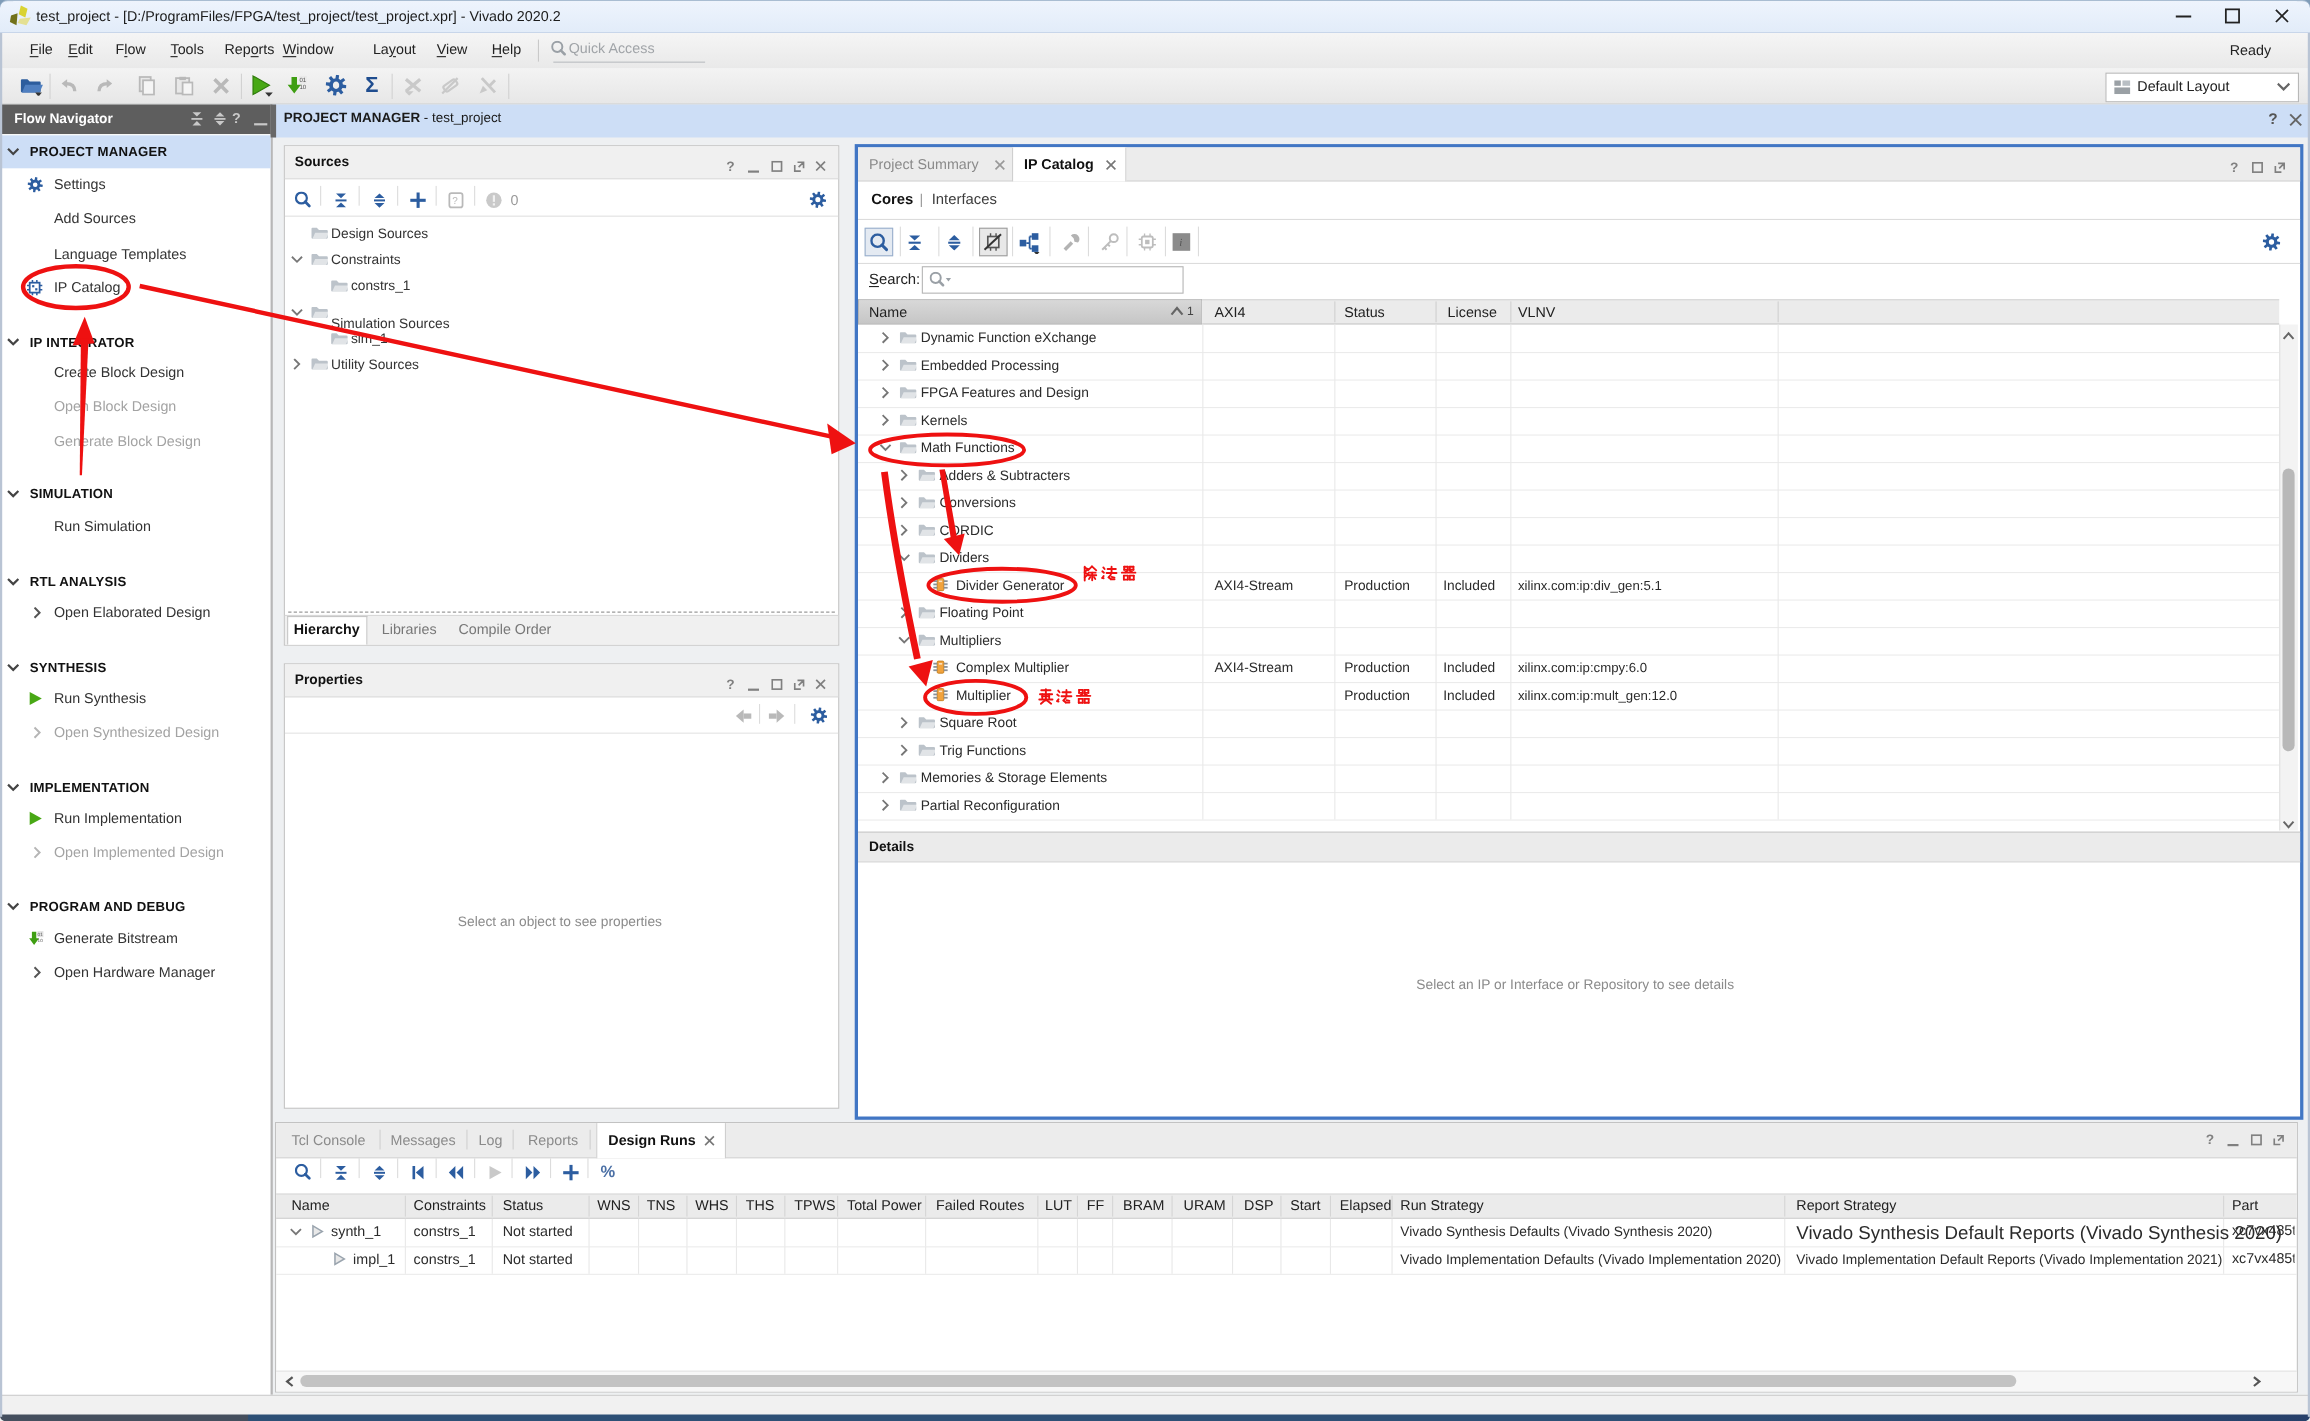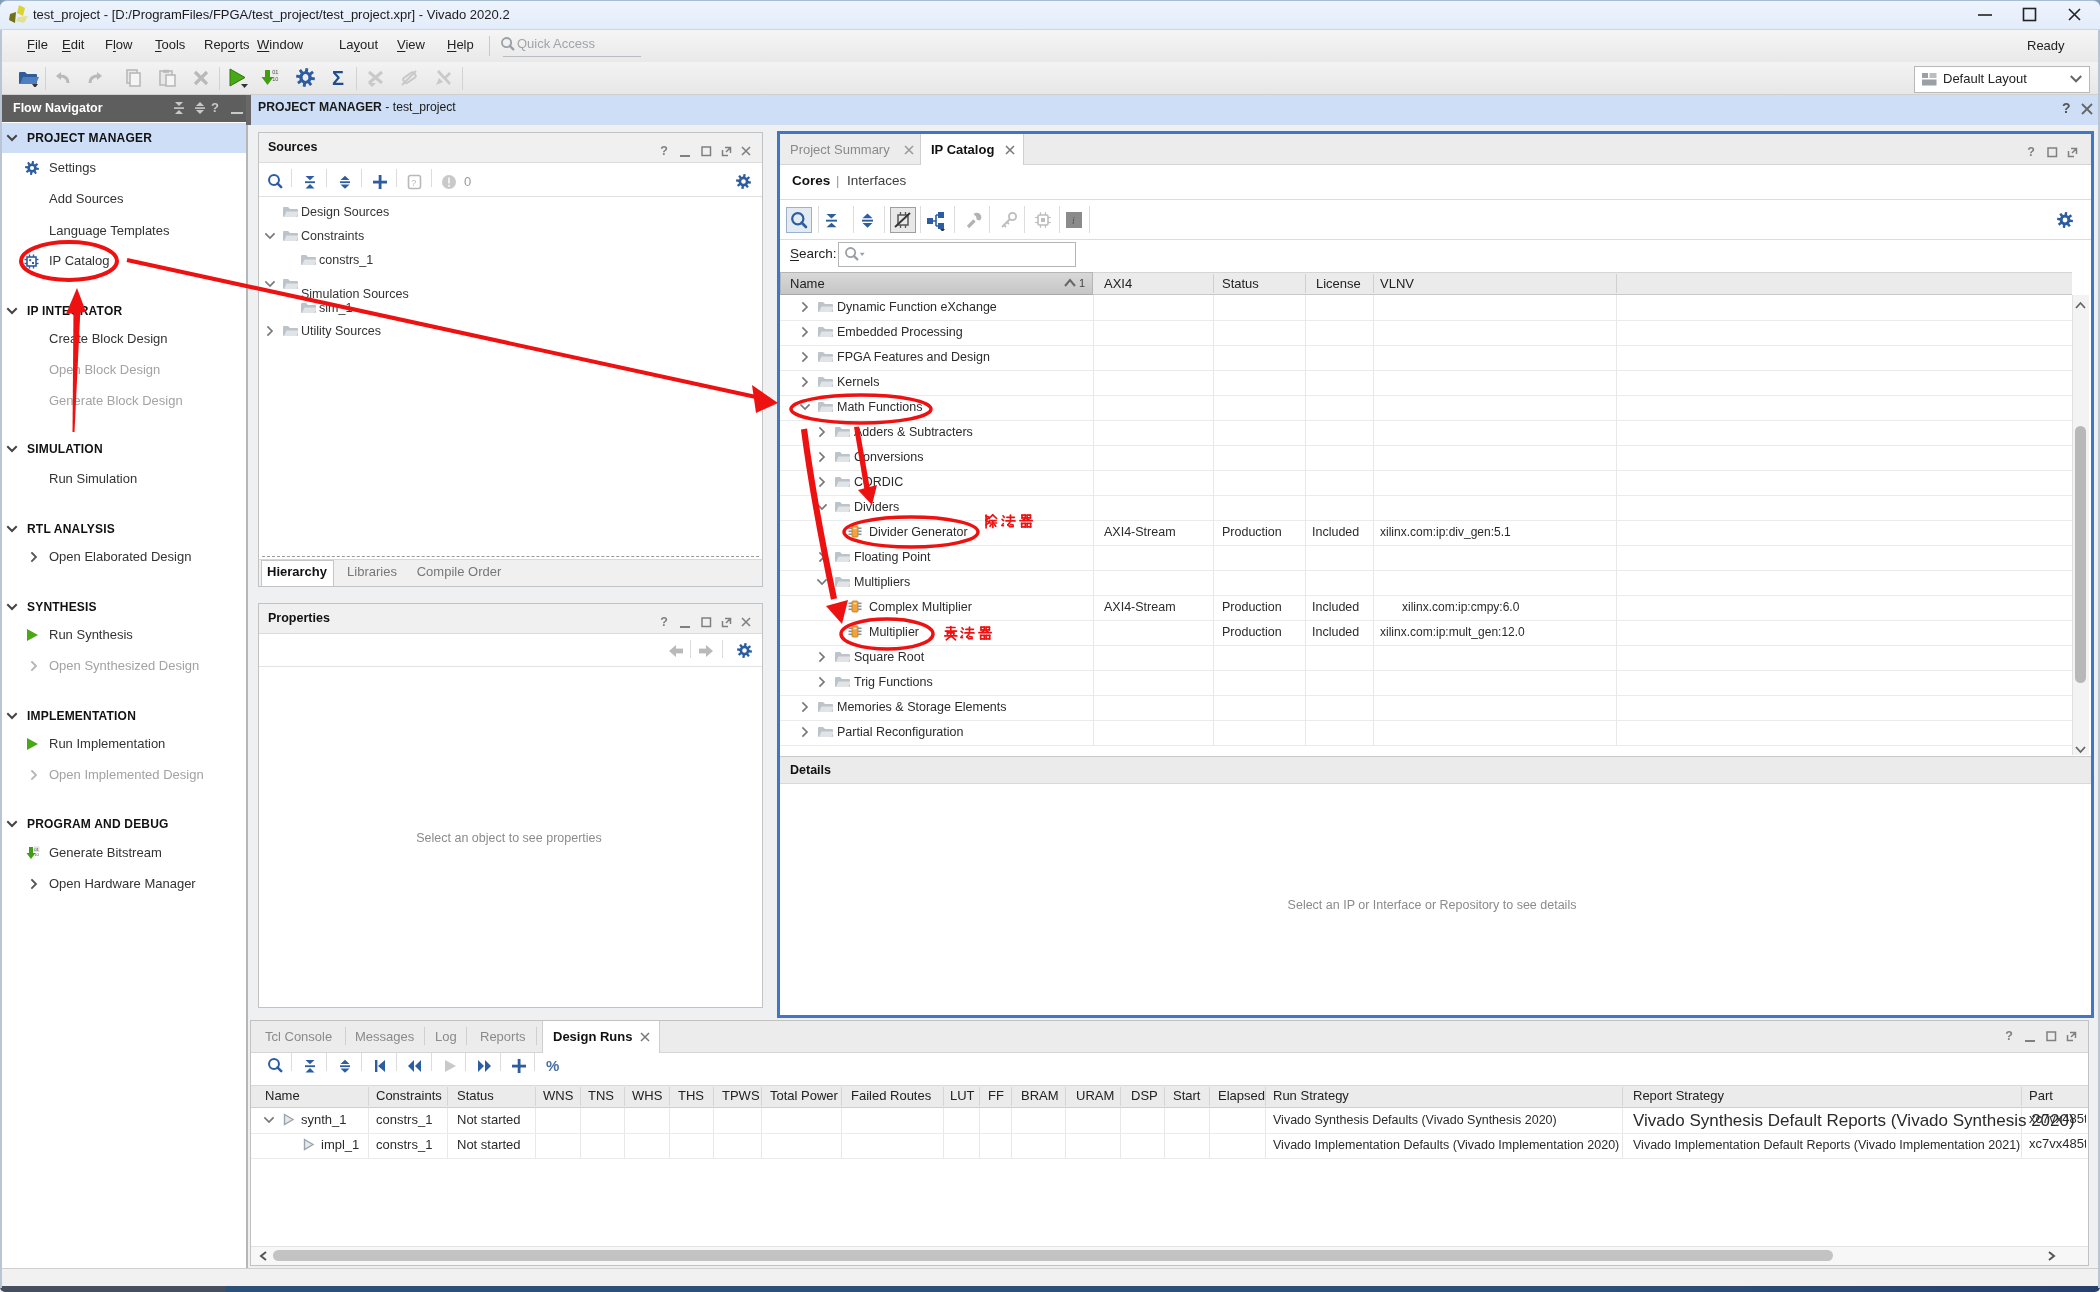--- a/index.html
+++ b/index.html
@@ -583,21 +583,21 @@
     <rect x="0.5" y="5.5" width="3.5" height="1.6" fill="#8a9097"></rect>
     <rect x="10" y="5.5" width="3.5" height="1.6" fill="#8a9097"></rect>
     <rect x="0.5" y="8.5" width="3.5" height="1.6" fill="#8a9097"></rect>
     <rect x="10" y="8.5" width="3.5" height="1.6" fill="#8a9097"></rect>
     <rect x="5.5" y="2.8" width="3" height="1.4" fill="#fff" opacity="0.7"></rect>
   </svg>
 <div class="t" style="left:869px;top:598px;font-size:12.5px;color:#2b2b2b;line-height:19px;">Complex Multiplier</div>
 <div class="t" style="left:1104px;top:598px;font-size:12.5px;color:#2b2b2b;line-height:19px;">AXI4-Stream</div>
 <div class="t" style="left:1222px;top:598px;font-size:12.5px;color:#2b2b2b;line-height:19px;">Production</div>
 <div class="t" style="left:1312px;top:598px;font-size:12.5px;color:#2b2b2b;line-height:19px;">Included</div>
-<div class="t" style="left:1380px;top:598px;font-size:12px;color:#2b2b2b;line-height:18px;margin-left:22px;">xilinx.com:ip:cmpy:6.0</div>
+<div class="t" style="left:1380px;top:598px;font-size:12px;color:#2b2b2b;line-height:18px;">xilinx.com:ip:cmpy:6.0</div>
 <div class="a" style="left:780px;top:645px;width:1292px;height:1px;background:#ebebeb;"></div>
 <svg class="a" style="left:848px;top:625px;" width="14" height="13" viewBox="0 0 14 13">
     <rect x="4" y="1" width="6" height="11" rx="1" fill="#f2a33c" stroke="#c07b1a" stroke-width="0.8"></rect>
     <rect x="0.5" y="2.5" width="3.5" height="1.6" fill="#8a9097"></rect>
     <rect x="10" y="2.5" width="3.5" height="1.6" fill="#8a9097"></rect>
     <rect x="0.5" y="5.5" width="3.5" height="1.6" fill="#8a9097"></rect>
     <rect x="10" y="5.5" width="3.5" height="1.6" fill="#8a9097"></rect>
     <rect x="0.5" y="8.5" width="3.5" height="1.6" fill="#8a9097"></rect>
     <rect x="10" y="8.5" width="3.5" height="1.6" fill="#8a9097"></rect>
     <rect x="5.5" y="2.8" width="3" height="1.4" fill="#fff" opacity="0.7"></rect>
@@ -650,21 +650,21 @@
 <div class="a" style="left:2072px;top:295px;width:17px;height:460px;background:#f3f3f3;border-left:1px solid #e0e0e0;"></div>
 <svg class="a" style="left:2074px;top:300px;" width="13" height="10" viewBox="0 0 13 10">
     <path d="M2,8 L6.5,3 L11,8" fill="none" stroke="#666" stroke-width="1.8"></path>
   </svg>
 <svg class="a" style="left:2074px;top:745px;" width="13" height="10" viewBox="0 0 13 10">
     <path d="M2,2 L6.5,7 L11,2" fill="none" stroke="#666" stroke-width="1.8"></path>
   </svg>
 <div class="a" style="left:2075px;top:426px;width:11px;height:257px;background:#b8b8b8;border-radius:6px;"></div>
 <div class="a" style="left:780px;top:756px;width:1311px;height:28px;background:#ebebeb;border-top:1px solid #c9c9c9;border-bottom:1px solid #d9d9d9;"></div>
 <div class="t" style="left:790px;top:761px;font-size:12.5px;color:#111;font-weight:bold;line-height:19px;">Details</div>
-<div class="t" style="left:1432px;top:886px;font-size:12.5px;color:#8b8b8b;line-height:19px;transform:translateX(-50%);margin-top:10px;">Select an IP or Interface or Repository to see details</div>
+<div class="t" style="left:1432px;top:886px;font-size:12.5px;color:#8b8b8b;line-height:19px;transform:translateX(-50%);">Select an IP or Interface or Repository to see details</div>
 <div class="a" style="left:250px;top:1020px;width:1839px;height:246px;background:#fff;border:1px solid #c2c2c2;"></div>
 <div class="a" style="left:251px;top:1021px;width:1837px;height:32px;background:#ececec;border-bottom:1px solid #d5d5d5;"></div>
 <div class="t" style="left:265px;top:1027px;font-size:13px;color:#8a8a8a;line-height:20px;">Tcl Console</div>
 <div class="t" style="left:355px;top:1027px;font-size:13px;color:#8a8a8a;line-height:20px;">Messages</div>
 <div class="t" style="left:435px;top:1027px;font-size:13px;color:#8a8a8a;line-height:20px;">Log</div>
 <div class="t" style="left:480px;top:1027px;font-size:13px;color:#8a8a8a;line-height:20px;">Reports</div>
 <div class="a" style="left:345px;top:1027px;width:1px;height:18px;background:#d0d0d0;"></div>
 <div class="a" style="left:424px;top:1027px;width:1px;height:18px;background:#d0d0d0;"></div>
 <div class="a" style="left:466px;top:1027px;width:1px;height:18px;background:#d0d0d0;"></div>
 <div class="a" style="left:536px;top:1027px;width:1px;height:18px;background:#d0d0d0;"></div>

